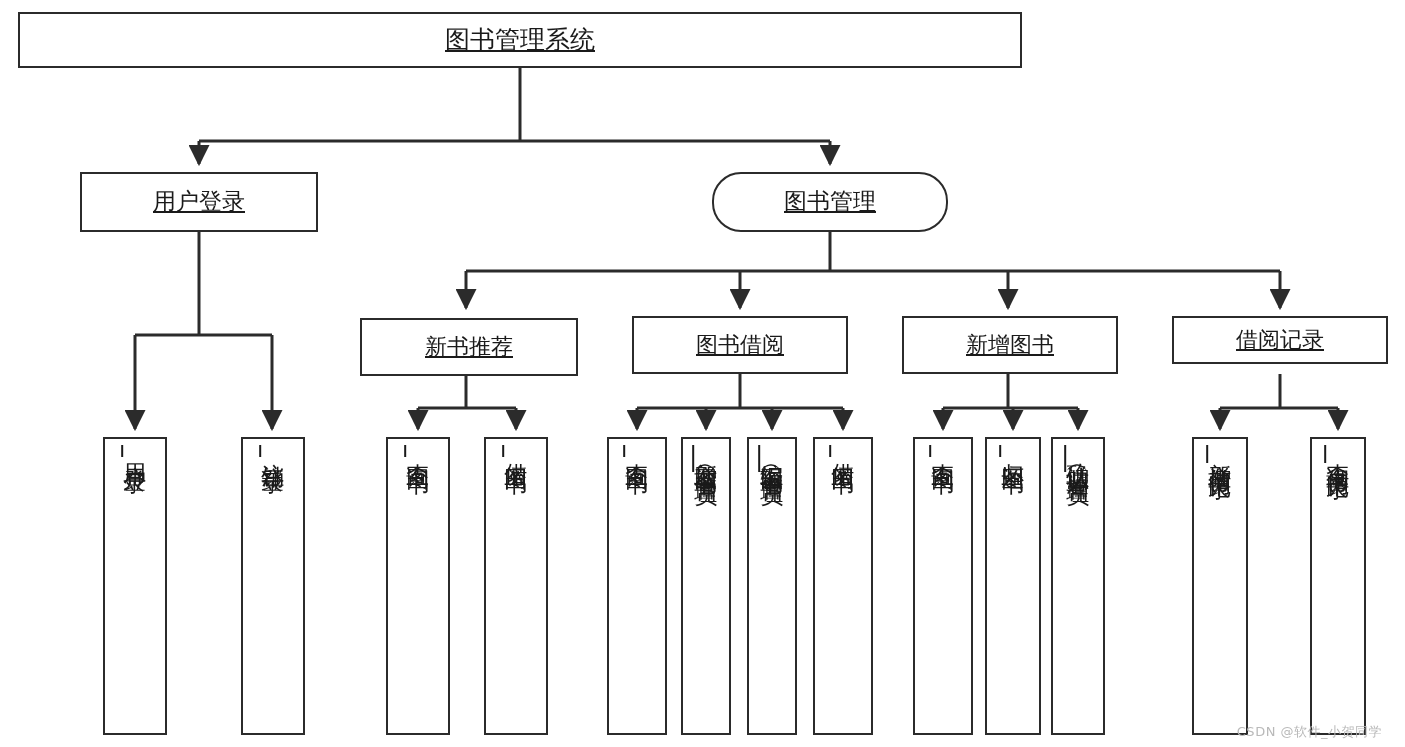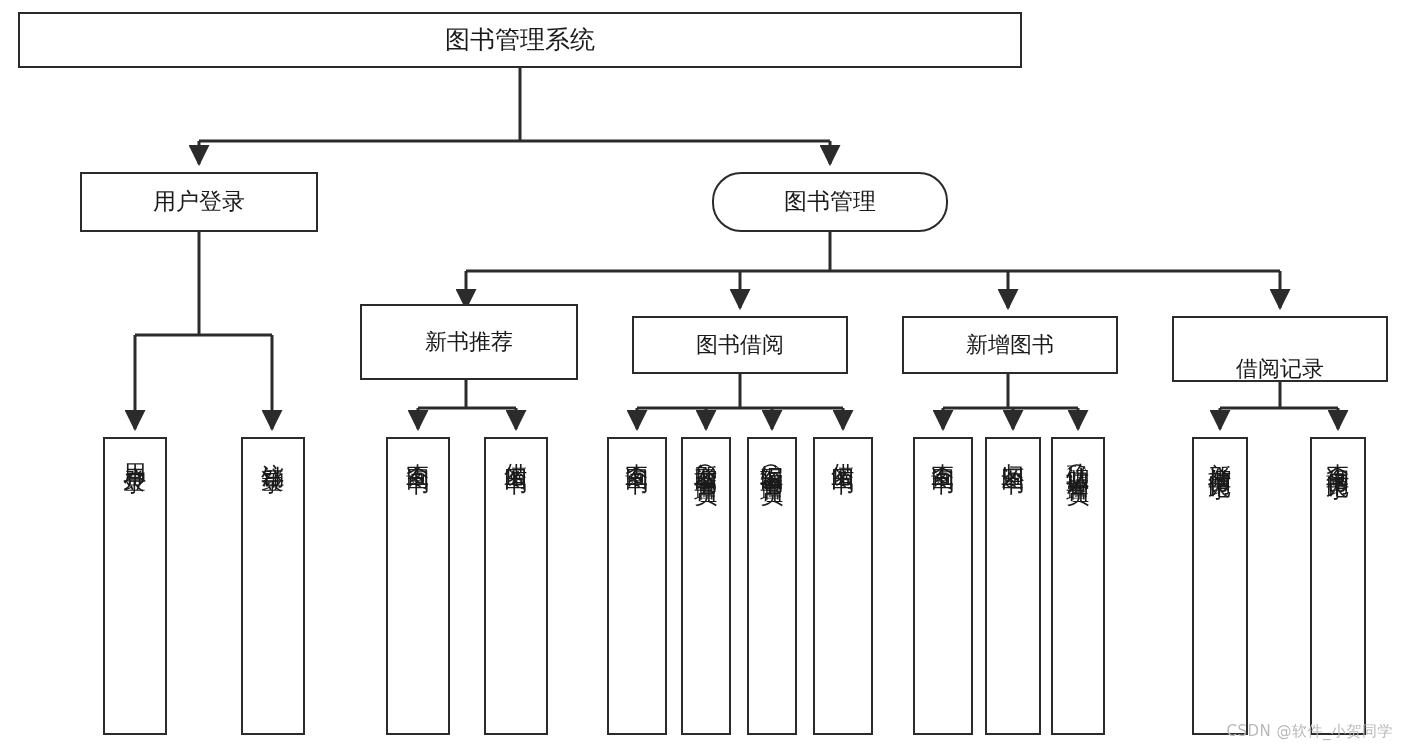--- a/index.html
+++ b/index.html
@@ -27,20 +27,21 @@
   }
   .node {
     position: absolute;
     box-sizing: border-box;
     background: #ffffff;
     border: 2px solid #2b2b2b;
     display: flex;
     align-items: center;
     justify-content: center;
     color: #1a1a1a;
+    text-decoration: underline;
   }
   .node .label {
     display: block;
     text-align: center;
     line-height: 1.02;
   }
   .node.root {
     font-size: 25px;
   }
   .node.tier2 {
@@ -56,23 +57,23 @@
   }
   .node.leaf .label {
     writing-mode: vertical-rl;
     text-orientation: upright;
     letter-spacing: 3px;
     line-height: 1.06;
     white-space: nowrap;
   }
   .watermark {
     position: absolute;
-    right: 12px;
+    right: 23px;
     bottom: 6px;
-    font-size: 15px;
+    font-size: 13px;
     color: #b9b9b9;
     white-space: nowrap;
     letter-spacing: 0.5px;
     margin-top: 36px;
   }
 </style>
 </head>
 <body>
 
 <div id="canvas">
@@ -132,30 +133,30 @@
     <span class="label">图书管理系统</span>
   </div>
 
   <div class="node tier2" style="left:80px;top:172px;width:238px;height:60px;">
     <span class="label">用户登录</span>
   </div>
   <div class="node tier2" style="left:712px;top:172px;width:236px;height:60px;border-radius:29px;">
     <span class="label">图书管理</span>
   </div>
 
-  <div class="node tier3" style="left:360px;top:304px;width:218px;height:76px;">
+  <div class="node tier3" style="left:360px;top:318px;width:218px;height:58px;">
     <span class="label">新书推荐</span>
   </div>
   <div class="node tier3" style="left:632px;top:316px;width:216px;height:58px;align-items:center;">
     <span class="label">图书借阅</span>
   </div>
   <div class="node tier3" style="left:902px;top:316px;width:216px;height:58px;">
     <span class="label">新增图书</span>
   </div>
-  <div class="node tier3" style="left:1172px;top:316px;width:216px;height:66px;align-items:flex-end;">
+  <div class="node tier3" style="left:1172px;top:316px;width:216px;height:48px;">
     <span class="label">借阅记录</span>
   </div>
 
   <div class="node leaf" style="left:103px;top:437px;width:64px;height:298px;">
     <span class="label">用户登录</span>
   </div>
   <div class="node leaf" style="left:241px;top:437px;width:64px;height:298px;">
     <span class="label">注销登录</span>
   </div>
   <div class="node leaf" style="left:386px;top:437px;width:64px;height:298px;">

